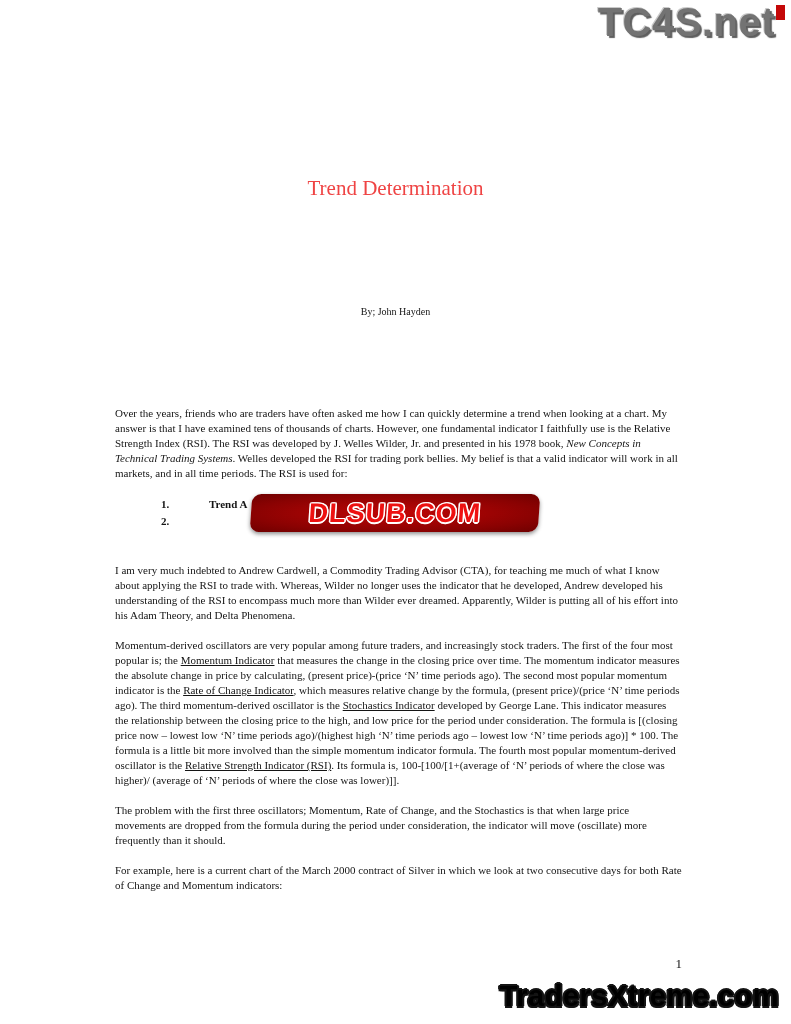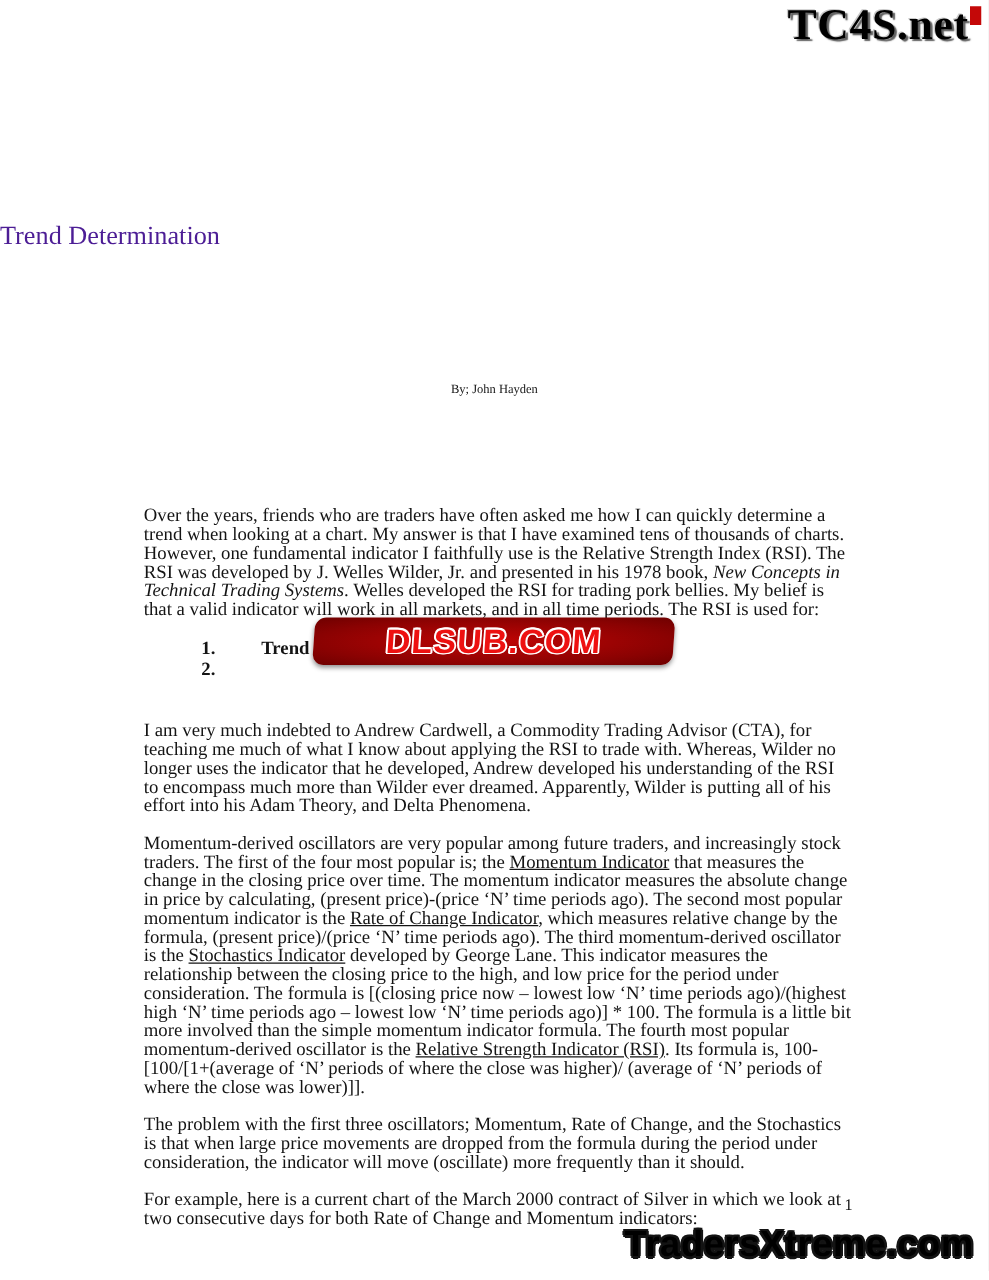--- a/index.html
+++ b/index.html
@@ -5,43 +5,43 @@
   html,body { margin:0; padding:0; background:#e8e8e8; }
   .page {
     position:relative; width:791px; height:1024px; margin:0 auto;
     background:#ffffff; overflow:hidden;
     font-family:"Liberation Serif", serif; color:#141414;
   }
 
   
   .tc4s-logo {
     position:absolute; top:0px; right:16px;
-    font-family:Liberation Serif, serif; font-weight:bold;
-    font-size:35px; color:#000000; letter-spacing:0.5px;
+    font-family:Liberation Sans, sans-serif; font-weight:bold;
+    font-size:40px; color:#737373; letter-spacing:0.5px;
     text-shadow: 2px 2px 1px #5e5e5e, -1px -1px 0 #c9c9c9;
   }
   .tc4s-red-chip {
     position:absolute; top:5px; right:6px; width:9px; height:15px;
     background:#c40808;
   }
 
   
   .title {
     position:absolute; top:172px; left:0; width:100%;
-    font-size:21px; line-height:1.55; color:#4c1d95;
+    text-align:center; font-size:21px; line-height:1.55; color:#ef4444;
   }
   .byline {
     position:absolute; top:306px; left:0; width:100%;
     text-align:center; font-size:10px;
   }
 
   
   .content {
     position:absolute; top:406px; left:115px; width:567px;
-    font-size:15px; line-height:15px; text-align:left;
+    font-size:11px; line-height:15px; text-align:left;
   }
   .content p { margin:0 0 15px 0; }
   .i { font-style:italic; }
   .b { font-weight:bold; }
   .u { text-decoration:underline;margin-top:44px; }
 
   .list { margin:0 0 33px 0; }
   .list-row { display:flex; line-height:17px; }
   .list-num { width:48px; margin-left:46px; font-weight:bold; }
   .list-text { flex:1; }

